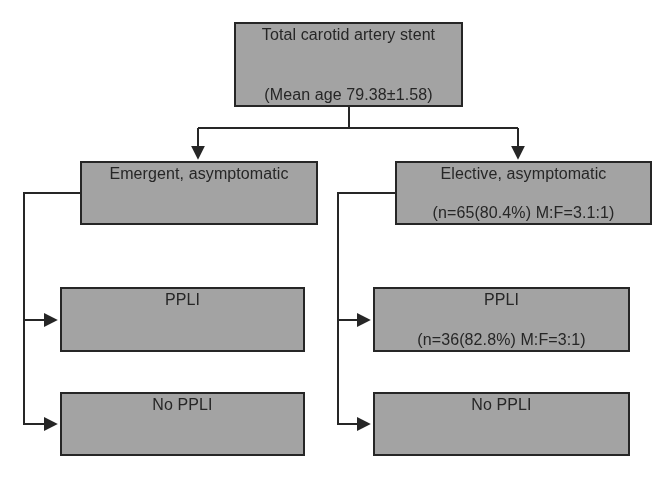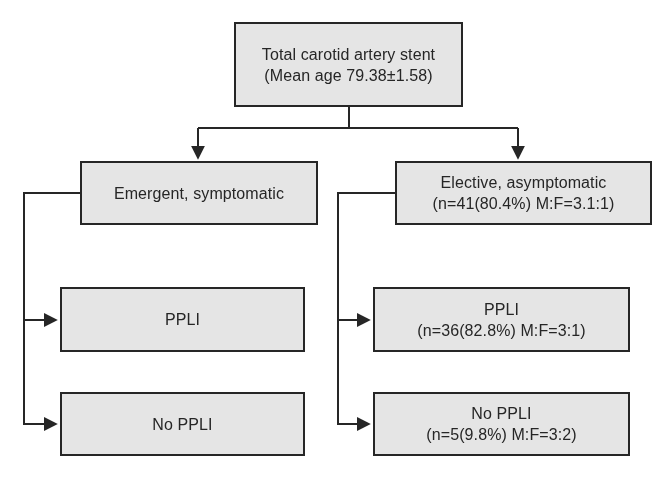--- a/index.html
+++ b/index.html
@@ -20,25 +20,25 @@
     left: 0;
     top: 0;
     width: 661px;
     height: 478px;
     pointer-events: none;
   }
   .node {
     position: absolute;
     box-sizing: border-box;
     border: 2px solid #262626;
-    background: #e5e5e5;
+    background: #a3a3a3;
     display: flex;
     flex-direction: column;
     align-items: center;
-    justify-content: center;
+    justify-content: space-between;
     text-align: center;
     color: #262626;
     font-size: 16px;
     line-height: 21px;
     letter-spacing: 0.1px;
   }
   .node-root      { left: 234px; top: 22px;  width: 229px; height: 85px; }
   .node-l2-left   { left: 80px;  top: 161px; width: 238px; height: 64px; }
   .node-l2-right  { left: 395px; top: 161px; width: 257px; height: 64px; }
   .node-l3-a      { left: 60px;  top: 287px; width: 245px; height: 65px; }
@@ -76,39 +76,38 @@
     <path class="edge" d="M395,193 L338,193 L338,424 L368,424" marker-end="url(#arrow)"></path>
     <path class="edge" d="M338,320 L368,320" marker-end="url(#arrow)"></path>
   </svg>
 
   <div class="node node-root">
     <div>Total carotid artery stent</div>
     <div>(Mean age 79.38±1.58)</div>
   </div>
 
   <div class="node node-l2-left">
-    <div>Emergent, symptomatic</div>
+    <div>Emergent, asymptomatic</div>
   </div>
 
   <div class="node node-l2-right">
     <div>Elective, asymptomatic</div>
-    <div>(n=41(80.4%) M:F=3.1:1)</div>
+    <div>(n=65(80.4%) M:F=3.1:1)</div>
   </div>
 
   <div class="node node-l3-a">
     <div>PPLI</div>
   </div>
 
   <div class="node node-l3-b">
     <div>No PPLI</div>
   </div>
 
   <div class="node node-l3-c">
     <div>PPLI</div>
     <div>(n=36(82.8%) M:F=3:1)</div>
   </div>
 
   <div class="node node-l3-d">
     <div>No PPLI</div>
-    <div>(n=5(9.8%) M:F=3:2)</div>
   </div>
 
 </div>
 
 </body></html>

